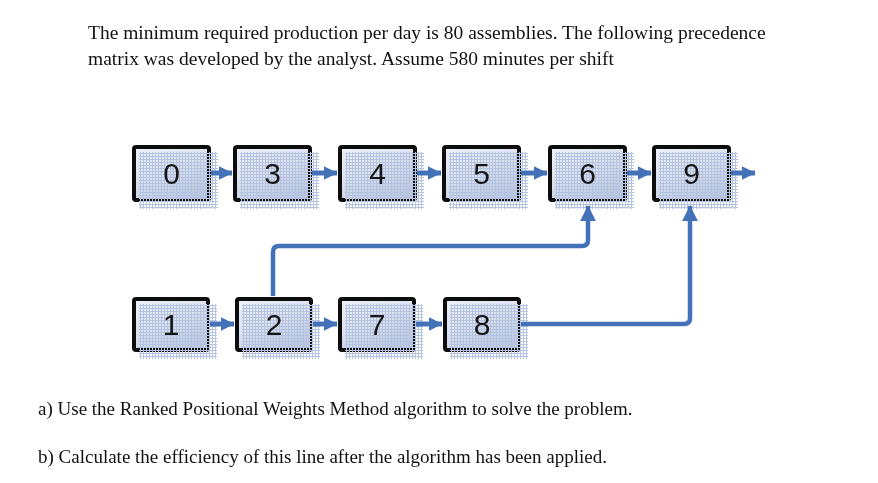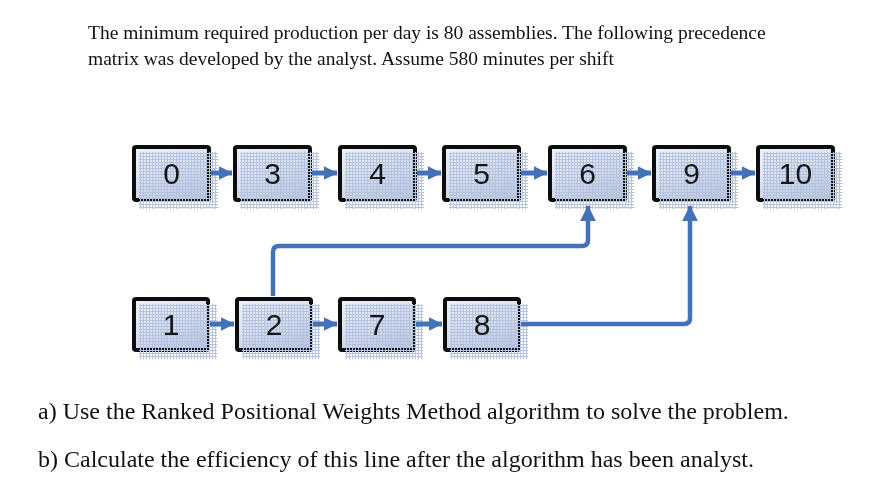--- a/index.html
+++ b/index.html
@@ -60,21 +60,21 @@
   .node-label {
     font-family: "Liberation Sans", sans-serif;
     font-size: 30px;
     color: #161616;
     line-height: 1;
   }
   .question {
     position: absolute;
     left: 38px;
     margin: 0;
-    font-size: 24px;
+    font-size: 19px;
     color: #111111;
   }
   .question-a { top: 398px; }
   .question-b { top: 446px; }
 </style>
 </head>
 <body>
 
 <div class="page">
 
@@ -122,35 +122,32 @@
     </div>
     <div class="node node-top" style="left:442px">
       <span class="node-label">5</span>
     </div>
     <div class="node node-top" style="left:548px">
       <span class="node-label">6</span>
     </div>
     <div class="node node-top" style="left:652px">
       <span class="node-label">9</span>
     </div>
-    <div class="node node-top" style="left:756px">
-      <span class="node-label">10</span>
-    </div>
 
     <div class="node node-bottom" style="left:132px">
       <span class="node-label">1</span>
     </div>
     <div class="node node-bottom" style="left:235px">
       <span class="node-label">2</span>
     </div>
     <div class="node node-bottom" style="left:338px">
       <span class="node-label">7</span>
     </div>
     <div class="node node-bottom" style="left:443px">
       <span class="node-label">8</span>
     </div>
 
   </div>
 
   <p class="question question-a">a) Use the Ranked Positional Weights Method algorithm to solve the problem.</p>
-  <p class="question question-b">b) Calculate the efficiency of this line after the algorithm has been analyst.</p>
+  <p class="question question-b">b) Calculate the efficiency of this line after the algorithm has been applied.</p>
 
 </div>
 
 </body></html>

